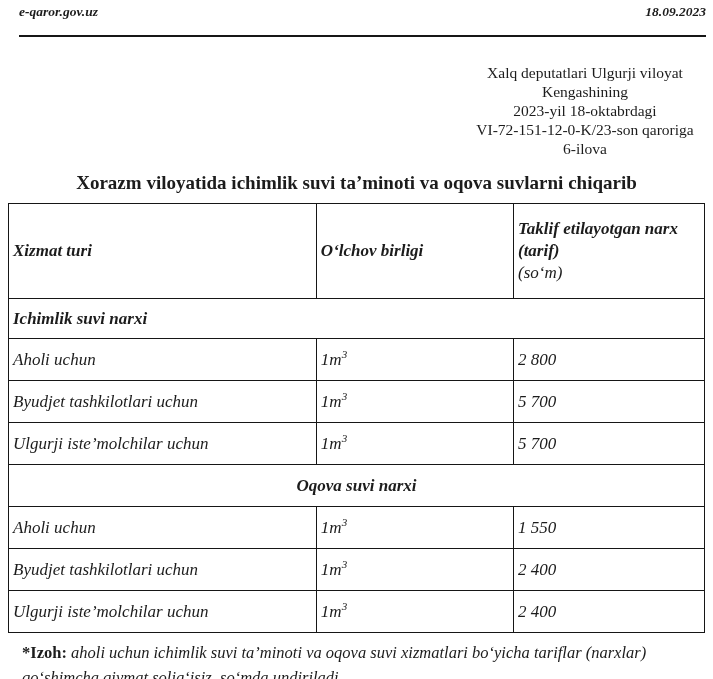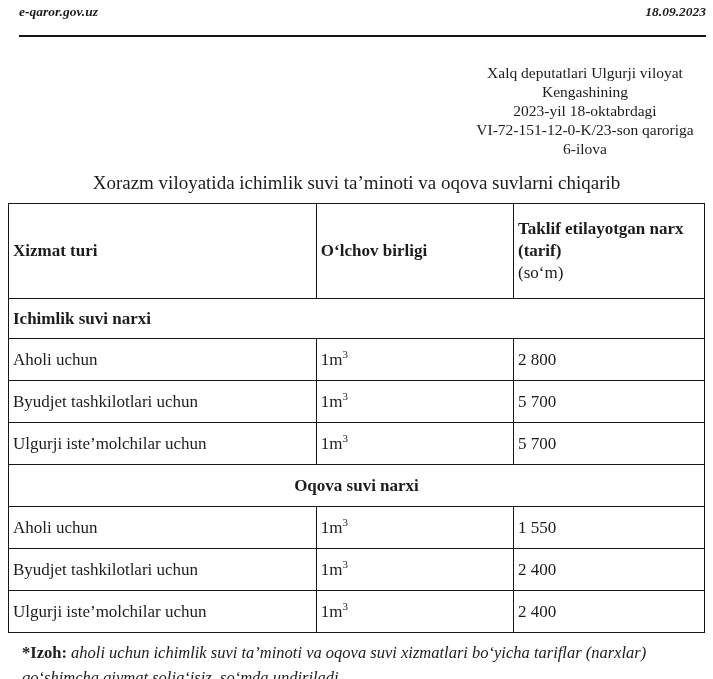--- a/index.html
+++ b/index.html
@@ -25,38 +25,39 @@
   .decree {
     width: 244px;
     margin: 26px 6px 0 auto;
     text-align: center;
     font-size: 15.5px;
     line-height: 19px;
   }
   .doc-title {
     margin-top: 8px;
     text-align: center;
-    font-weight: normal;
+    font-weight: bold;
     font-size: 19px;
     line-height: 33px;
   }
   .doc-title span { display: block; }
   table.tariffs {
     border-collapse: collapse;
     table-layout: fixed;
     width: 697px;
     margin: 4px 8px 0 8px;
     font-size: 17px;
   }
   .tariffs th, .tariffs td {
     border: 1.5px solid #161616;
     padding: 2px 4px;
     text-align: left;
     vertical-align: middle;
     overflow: hidden;
+    font-style: italic;
   }
   .tariffs thead th { font-weight: bold; height: 90px; }
   .col-service { width: 303px; }
   .col-unit    { width: 194px; }
   .col-price   { width: 188px; }
   .col3-label  { display: block; line-height: 22px; }
   .col3-sub    { display: block; font-weight: normal; line-height: 22px; }
   tr.section-row td { font-weight: bold; height: 35px; }
   tr.section-row.centered td { text-align: center; height: 37px; }
   tr.data-row td { height: 37px; font-weight: normal; }

